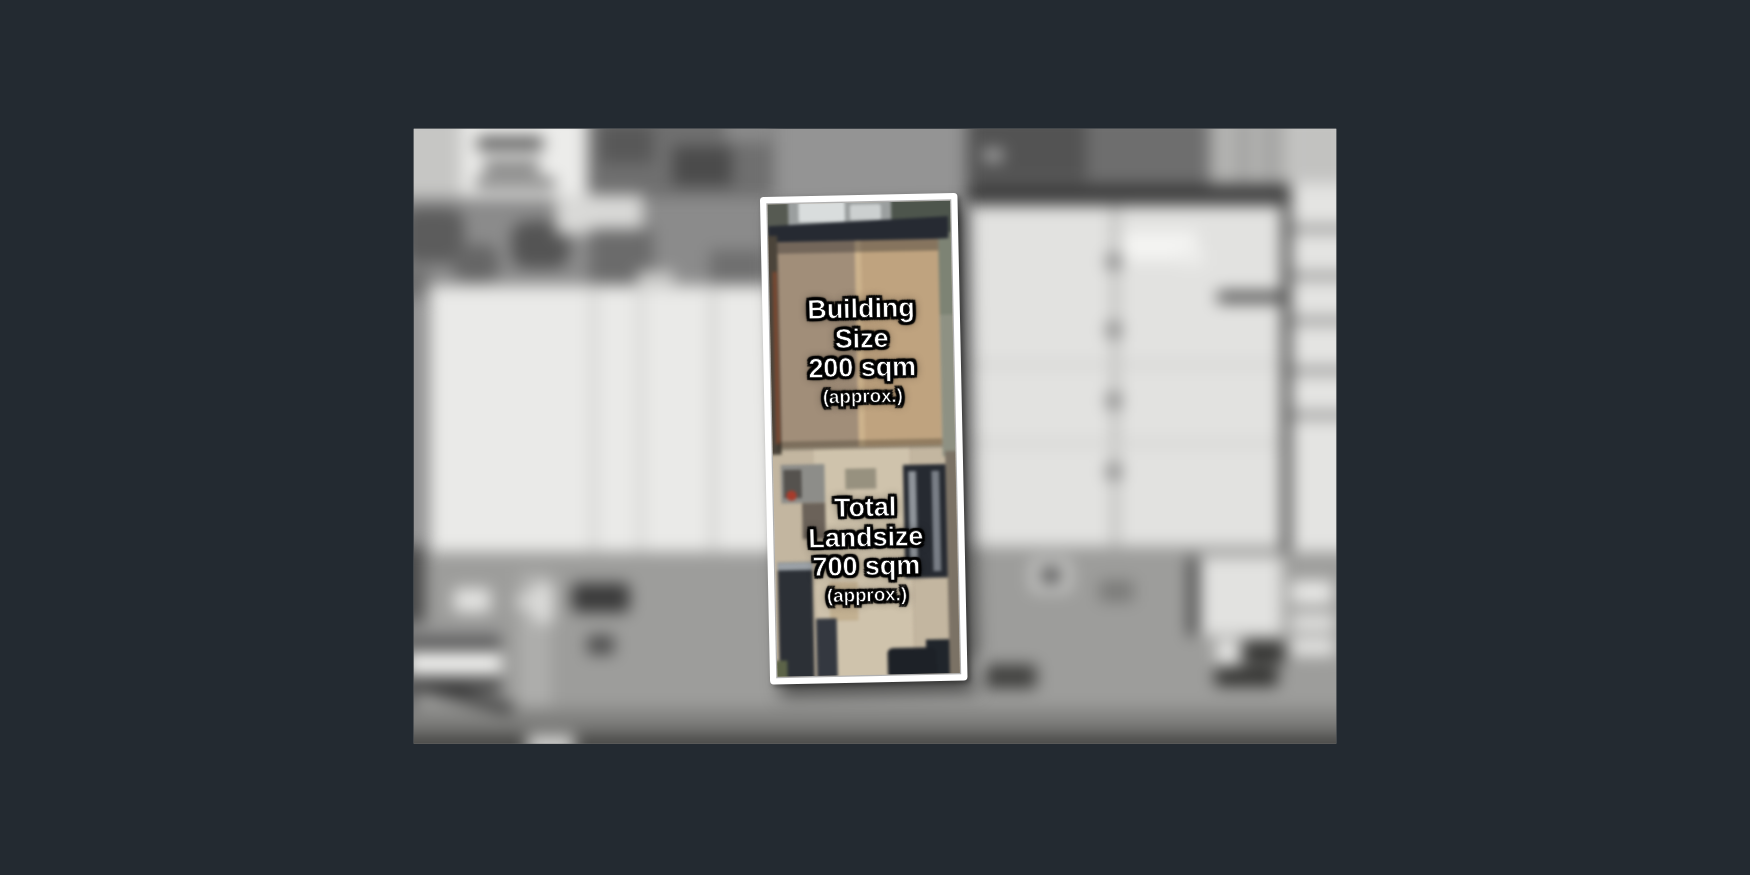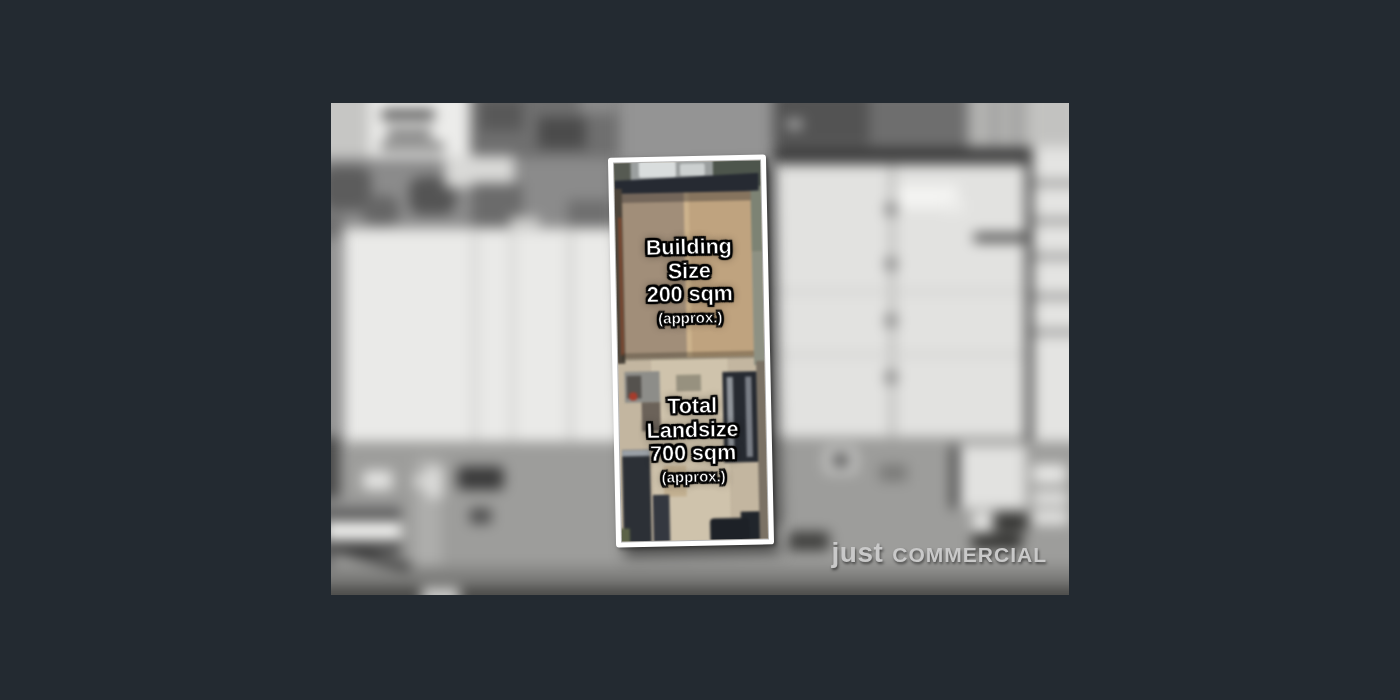--- a/index.html
+++ b/index.html
@@ -134,24 +134,20 @@
       <div class="s" style="left:629px;top:402px;width:18px;height:18px;background:#e8e8e6"></div>
       <div class="s" style="left:649px;top:402px;width:32px;height:17px;background:#333331"></div>
       <div class="s" style="left:628px;top:422px;width:48px;height:14px;background:#2d2d2b;border-radius:3px"></div>
       <div class="s" style="left:452px;top:420px;width:40px;height:18px;background:#3f3f3d;border-radius:3px"></div>
       <div class="s" style="left:438px;top:414px;width:14px;height:22px;background:#c9c9c7"></div>
       <div class="s" style="left:488px;top:340px;width:30px;height:24px;background:#d2d2d0;border-radius:3px"></div>
       <div class="s" style="left:495px;top:346px;width:16px;height:12px;background:#4e4e4e"></div>
       <div class="s" style="left:540px;top:356px;width:26px;height:16px;background:#7a7a78"></div>
     </div>
 
-    <div class="watermark">
-      <span class="wm-just">just</span>
-      <span class="wm-comm">COMMERCIAL</span>
-    </div>
 
     <div class="insert">
       <div class="ip">
         <div class="ip-scene">
           <div class="s" style="left:0;top:0;width:146px;height:36px;background:#9b9f9f"></div>
           <div class="s" style="left:0;top:0;width:18px;height:30px;background:#565a52"></div>
           <div class="s" style="left:26px;top:4px;width:36px;height:16px;background:#d9dddd;border-radius:2px"></div>
           <div class="s" style="left:66px;top:7px;width:24px;height:12px;background:#ccd0d0;border-radius:2px"></div>
           <div class="s" style="left:98px;top:0;width:48px;height:34px;background:#4d554c"></div>
           <div class="s" style="left:132px;top:30px;width:14px;height:64px;background:#7d8374"></div>

